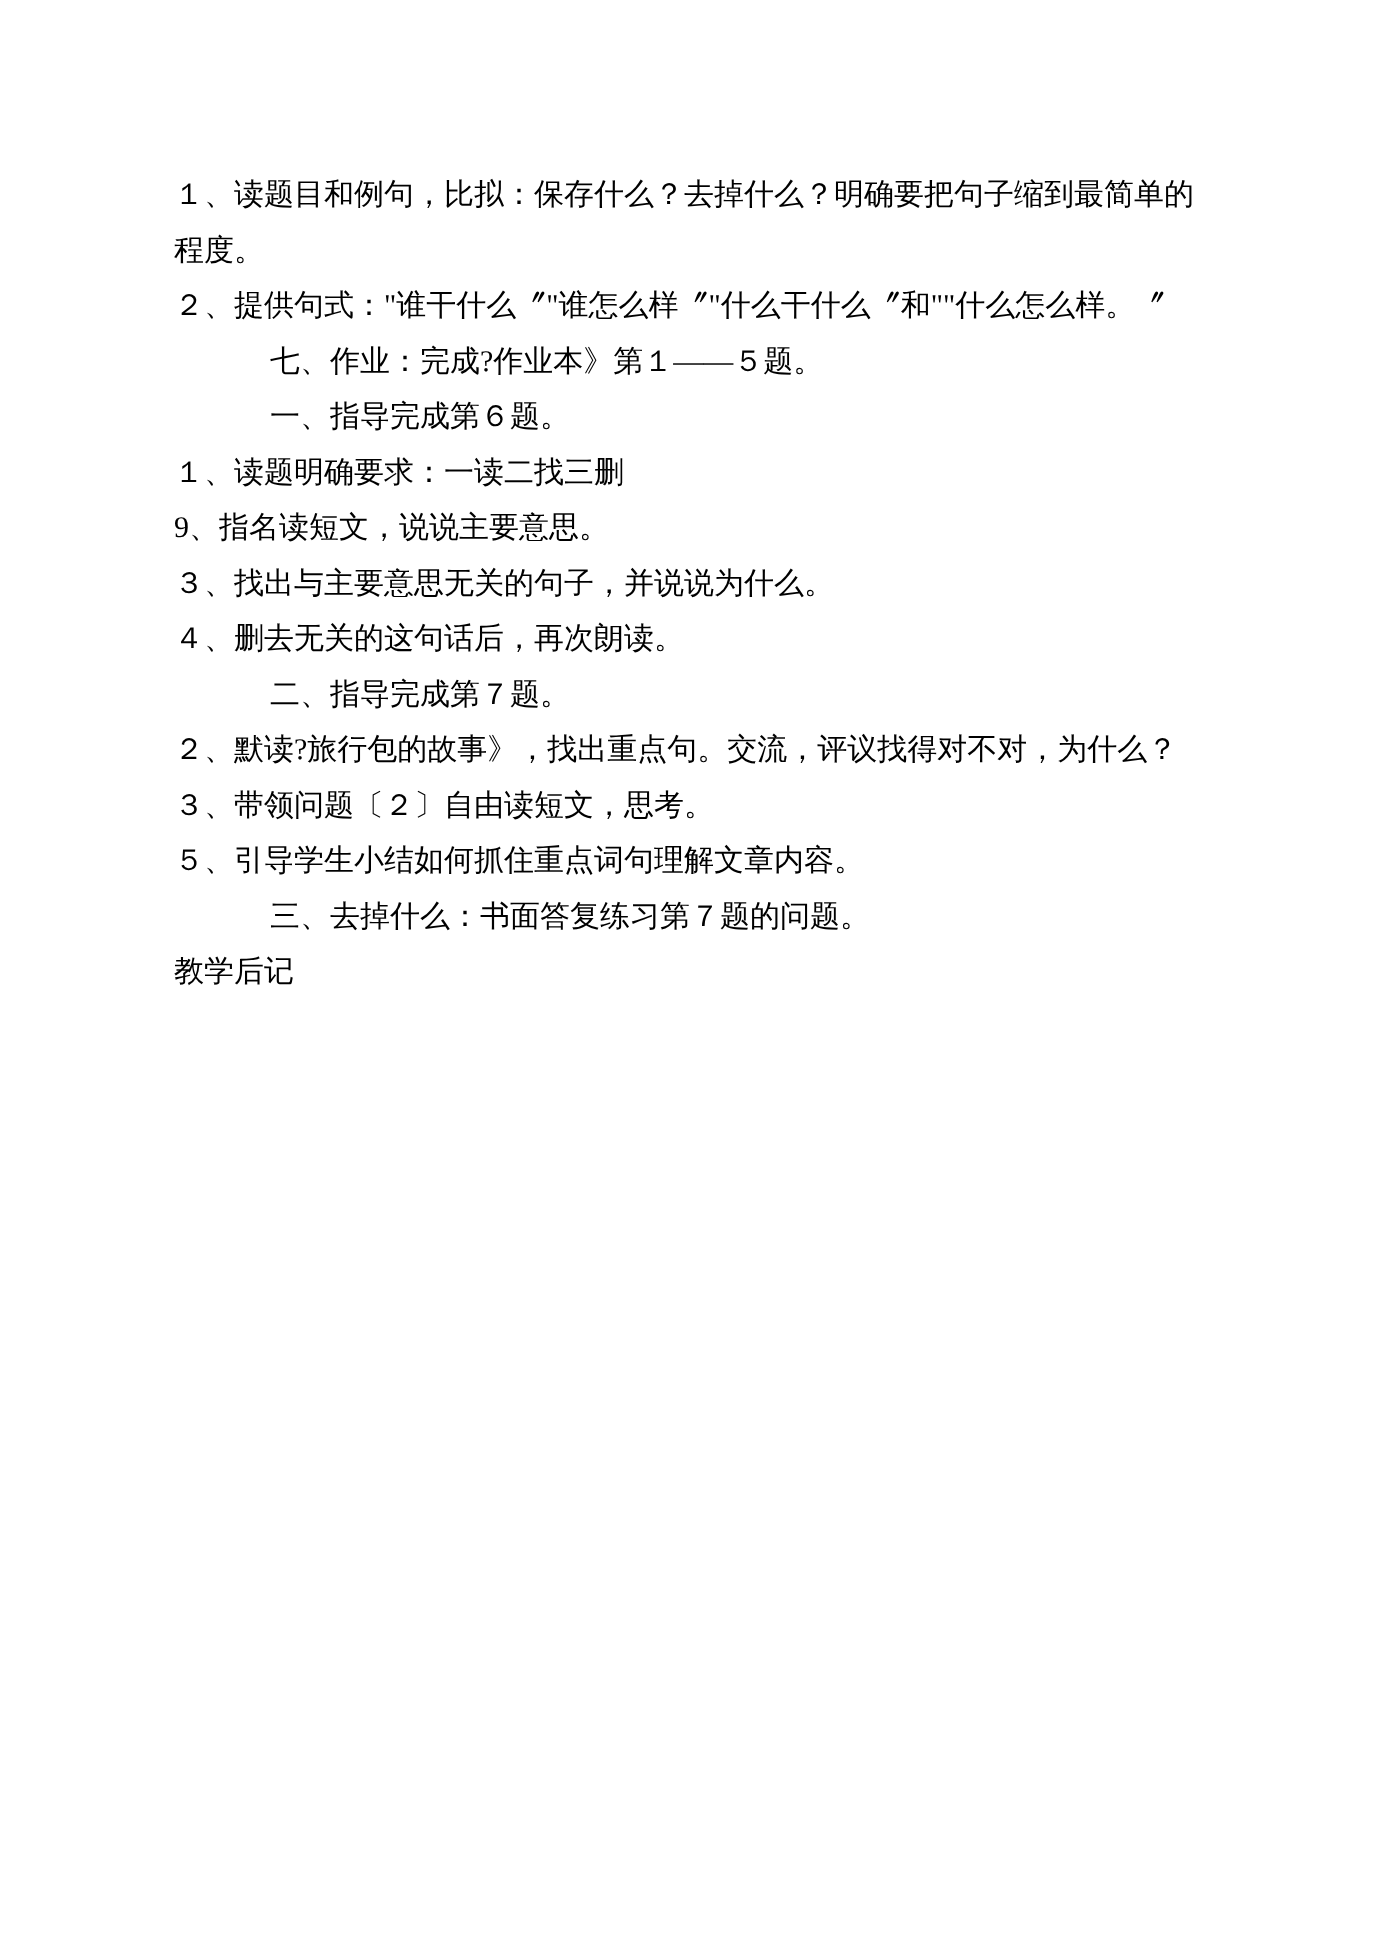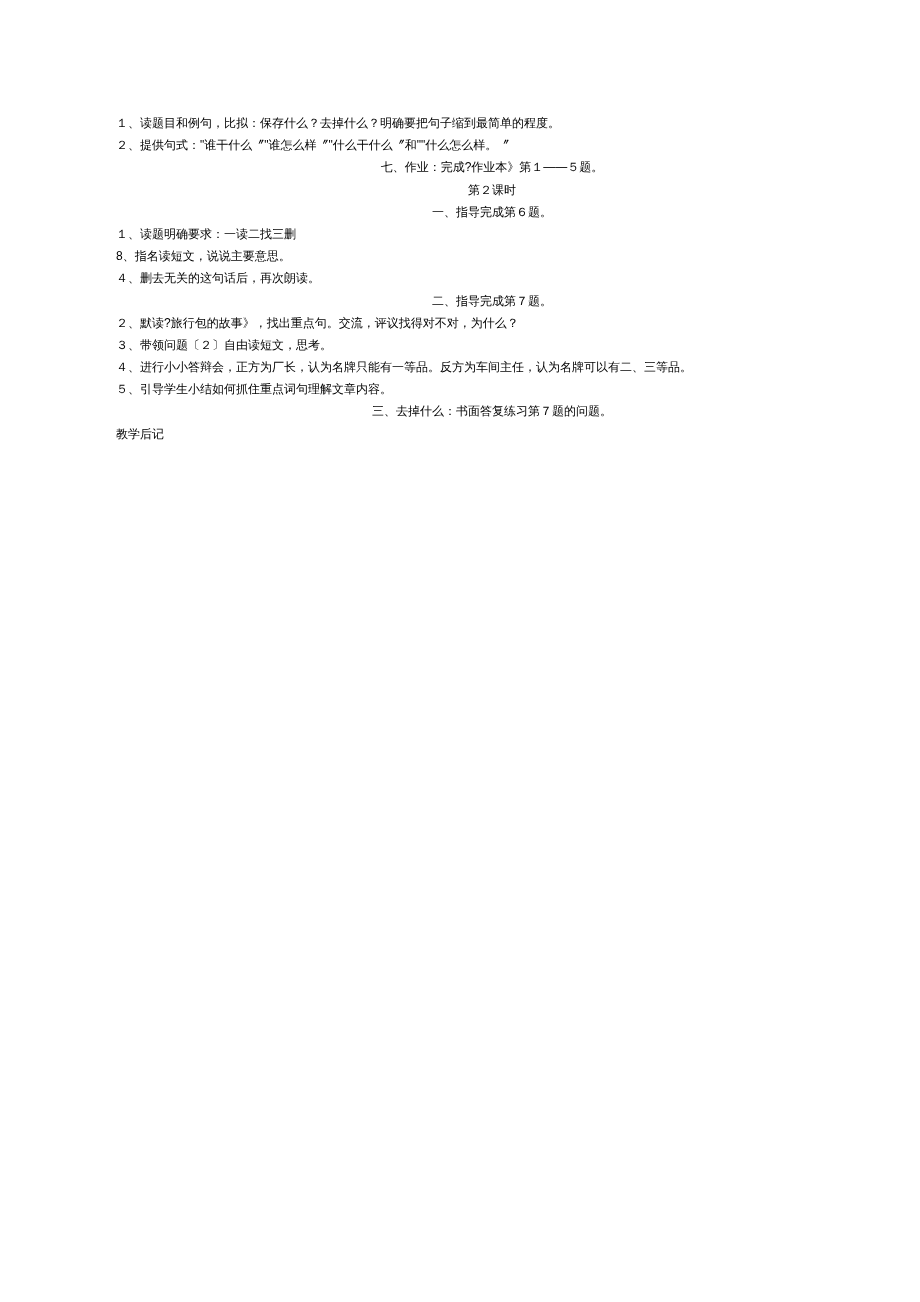--- a/index.html
+++ b/index.html
@@ -3,45 +3,43 @@
 <meta charset="utf-8">
 <style>
   html, body {
     margin: 0;
     padding: 0;
     background: #ffffff;
     width: 920px;
   }
   .page {
     padding: 112px 116px 0 116px;
-    font-family: Liberation Sans, sans-serif;
-    font-size: 12px;
+    font-family: Liberation Serif, serif;
+    font-size: 20px;
     color: #000000;
     line-height: 1.85;
   }
   .line {
     white-space: pre-wrap;
   }
   .indent1 {
     padding-left: 64px;
-    text-align: center;
   }
 </style>
 </head>
 <body>
 
 <div class="page">
   <div class="line">１、读题目和例句，比拟：保存什么？去掉什么？明确要把句子缩到最简单的程度。</div>
   <div class="line">２、提供句式："谁干什么〞"谁怎么样〞"什么干什么〞和""什么怎么样。〞</div>
   <div class="line indent1">七、作业：完成?作业本》第１——５题。</div>
-  <div class="line indent1">第２课时</div>
   <div class="line indent1">一、指导完成第６题。</div>
   <div class="line">１、读题明确要求：一读二找三删</div>
-  <div class="line">8、指名读短文，说说主要意思。</div>
+  <div class="line">9、指名读短文，说说主要意思。</div>
+  <div class="line">３、找出与主要意思无关的句子，并说说为什么。</div>
   <div class="line">４、删去无关的这句话后，再次朗读。</div>
   <div class="line indent1">二、指导完成第７题。</div>
   <div class="line">２、默读?旅行包的故事》，找出重点句。交流，评议找得对不对，为什么？</div>
   <div class="line">３、带领问题〔２〕自由读短文，思考。</div>
-  <div class="line">４、进行小小答辩会，正方为厂长，认为名牌只能有一等品。反方为车间主任，认为名牌可以有二、三等品。</div>
   <div class="line">５、引导学生小结如何抓住重点词句理解文章内容。</div>
   <div class="line indent1">三、去掉什么：书面答复练习第７题的问题。</div>
   <div class="line">教学后记</div>
 </div>
 
 </body></html>

